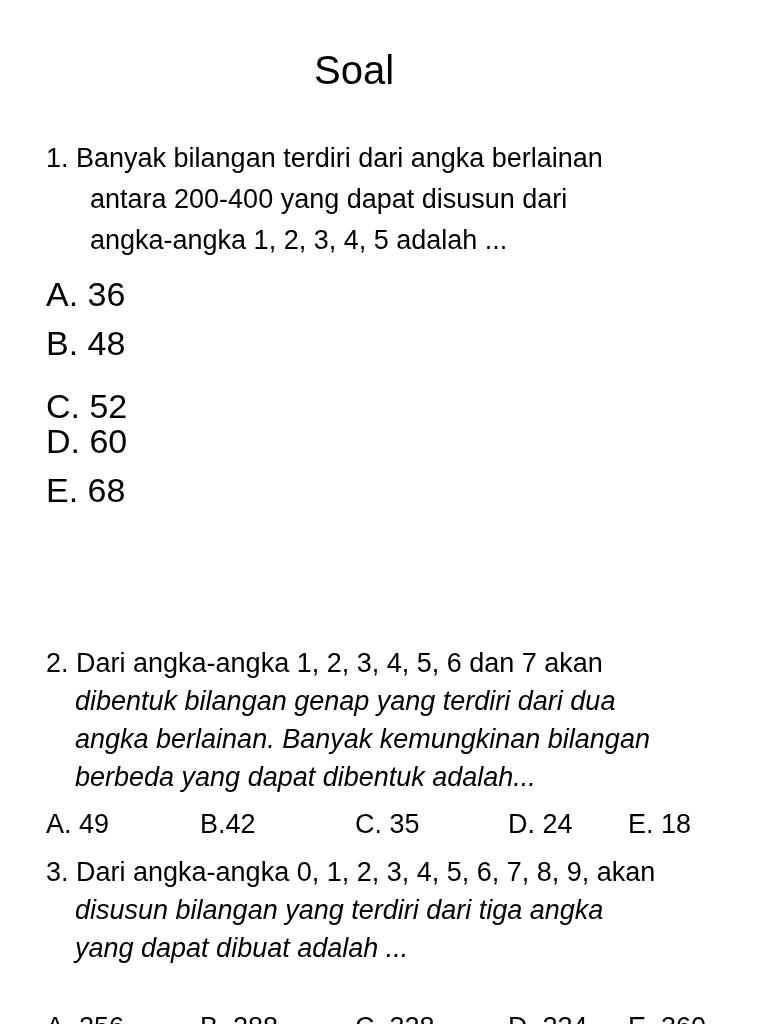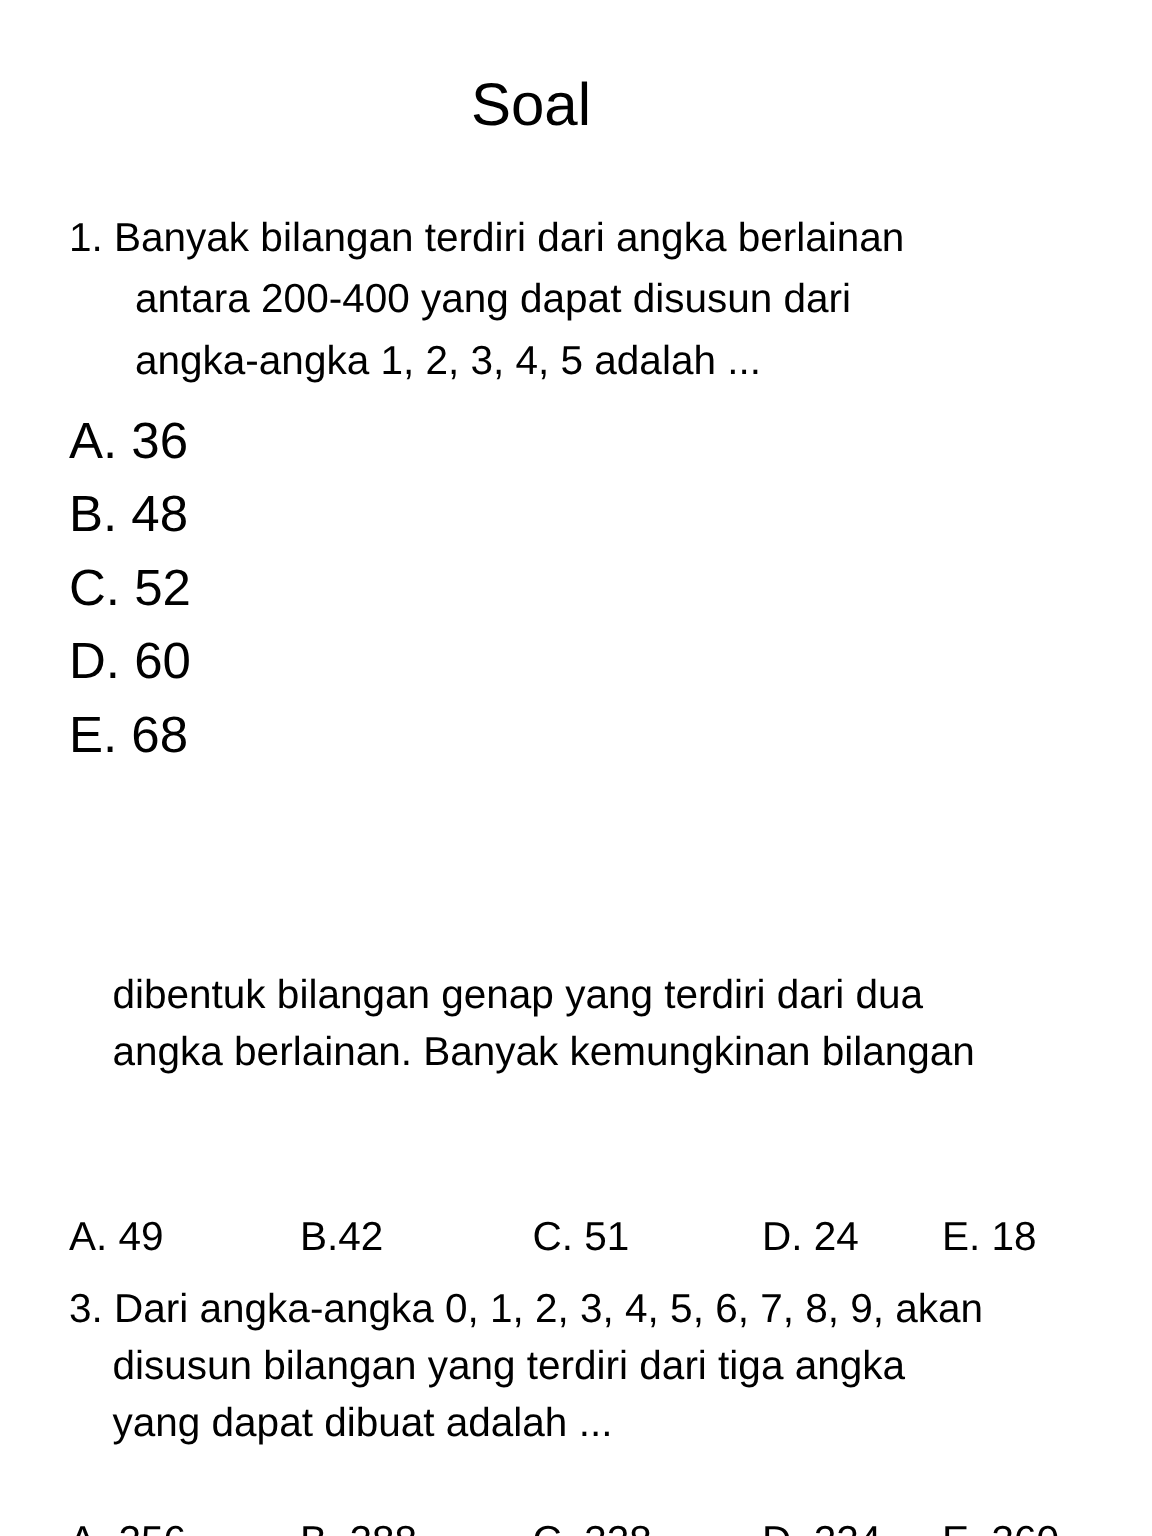--- a/index.html
+++ b/index.html
@@ -5,49 +5,51 @@
   html, body { margin: 0; padding: 0; }
   body {
     width: 768px; height: 1024px; overflow: hidden; background: #ffffff;
     font-family: "Liberation Sans", "DejaVu Sans", sans-serif; color: #000000;
     position: relative;
   }
   .title { position: absolute; top: 48px; left: 0; width: 708px; text-align: center; font-size: 40px; }
   .q { position: absolute; left: 46px; font-size: 27px; line-height: 41px; }
   .qline { white-space: nowrap; }
   .indent { padding-left: 44px; }
-  .indent2 { padding-left: 29px; }
+  .indent2 { padding-left: 29px; font-style: italic; }
   .opt { position: absolute; left: 46px; font-size: 34px; white-space: nowrap; }
   .row { position: absolute; left: 0; width: 768px; font-size: 27px; white-space: nowrap; }
   .row span { position: absolute; }
 </style>
 </head>
 <body>
 
 <div class="title">Soal</div>
 
 <div class="q" style="top:138px">
   <div class="qline">1.  Banyak bilangan terdiri dari angka berlainan</div>
   <div class="qline indent">antara 200-400 yang dapat disusun dari</div>
   <div class="qline indent">angka-angka 1, 2, 3, 4, 5 adalah ...</div>
 </div>
 <div class="opt" style="top:275px">A.  36</div>
 <div class="opt" style="top:324px">B.  48</div>
-<div class="opt" style="top:373px">C.  52</div>
+<div class="opt" style="top:387px">C.  52</div>
 <div class="opt" style="top:422px">D.  60</div>
 <div class="opt" style="top:471px">E.  68</div>
 
 <div class="q" style="top:644px; line-height:38px">
+  <div class="qline">2. Dari angka-angka 1, 2, 3, 4, 5, 6 dan 7 akan</div>
   <div class="qline indent2">dibentuk bilangan genap yang terdiri dari dua</div>
   <div class="qline indent2">angka berlainan. Banyak kemungkinan bilangan</div>
+  <div class="qline indent2">berbeda yang dapat dibentuk adalah...</div>
 </div>
 <div class="row" style="top:809px">
   <span style="left:46px">A.  49</span>
   <span style="left:200px">B.42</span>
-  <span style="left:355px">C. 51</span>
+  <span style="left:355px">C. 35</span>
   <span style="left:508px">D. 24</span>
   <span style="left:628px">E. 18</span>
 </div>
 
 <div class="q" style="top:853px; line-height:38px">
   <div class="qline">3. Dari angka-angka 0, 1, 2, 3, 4, 5, 6, 7, 8, 9, akan</div>
   <div class="qline indent2">disusun bilangan yang terdiri dari tiga angka</div>
   <div class="qline indent2">yang dapat dibuat adalah ...</div>
 </div>
 <div class="row" style="top:1012px">

